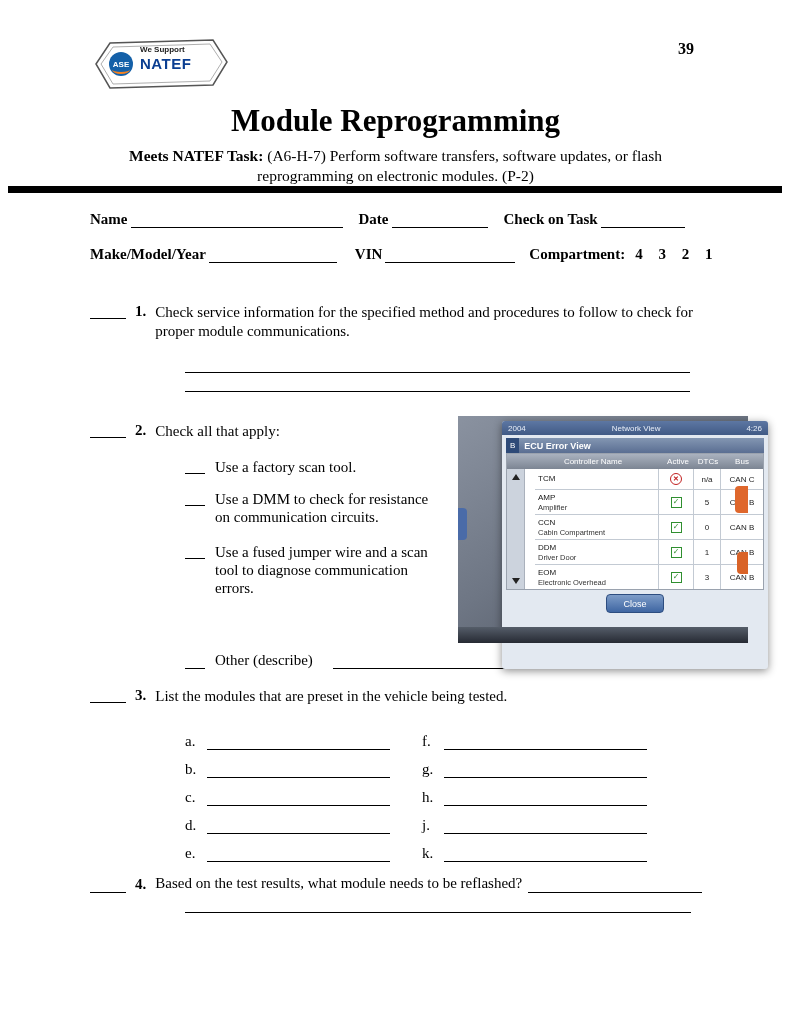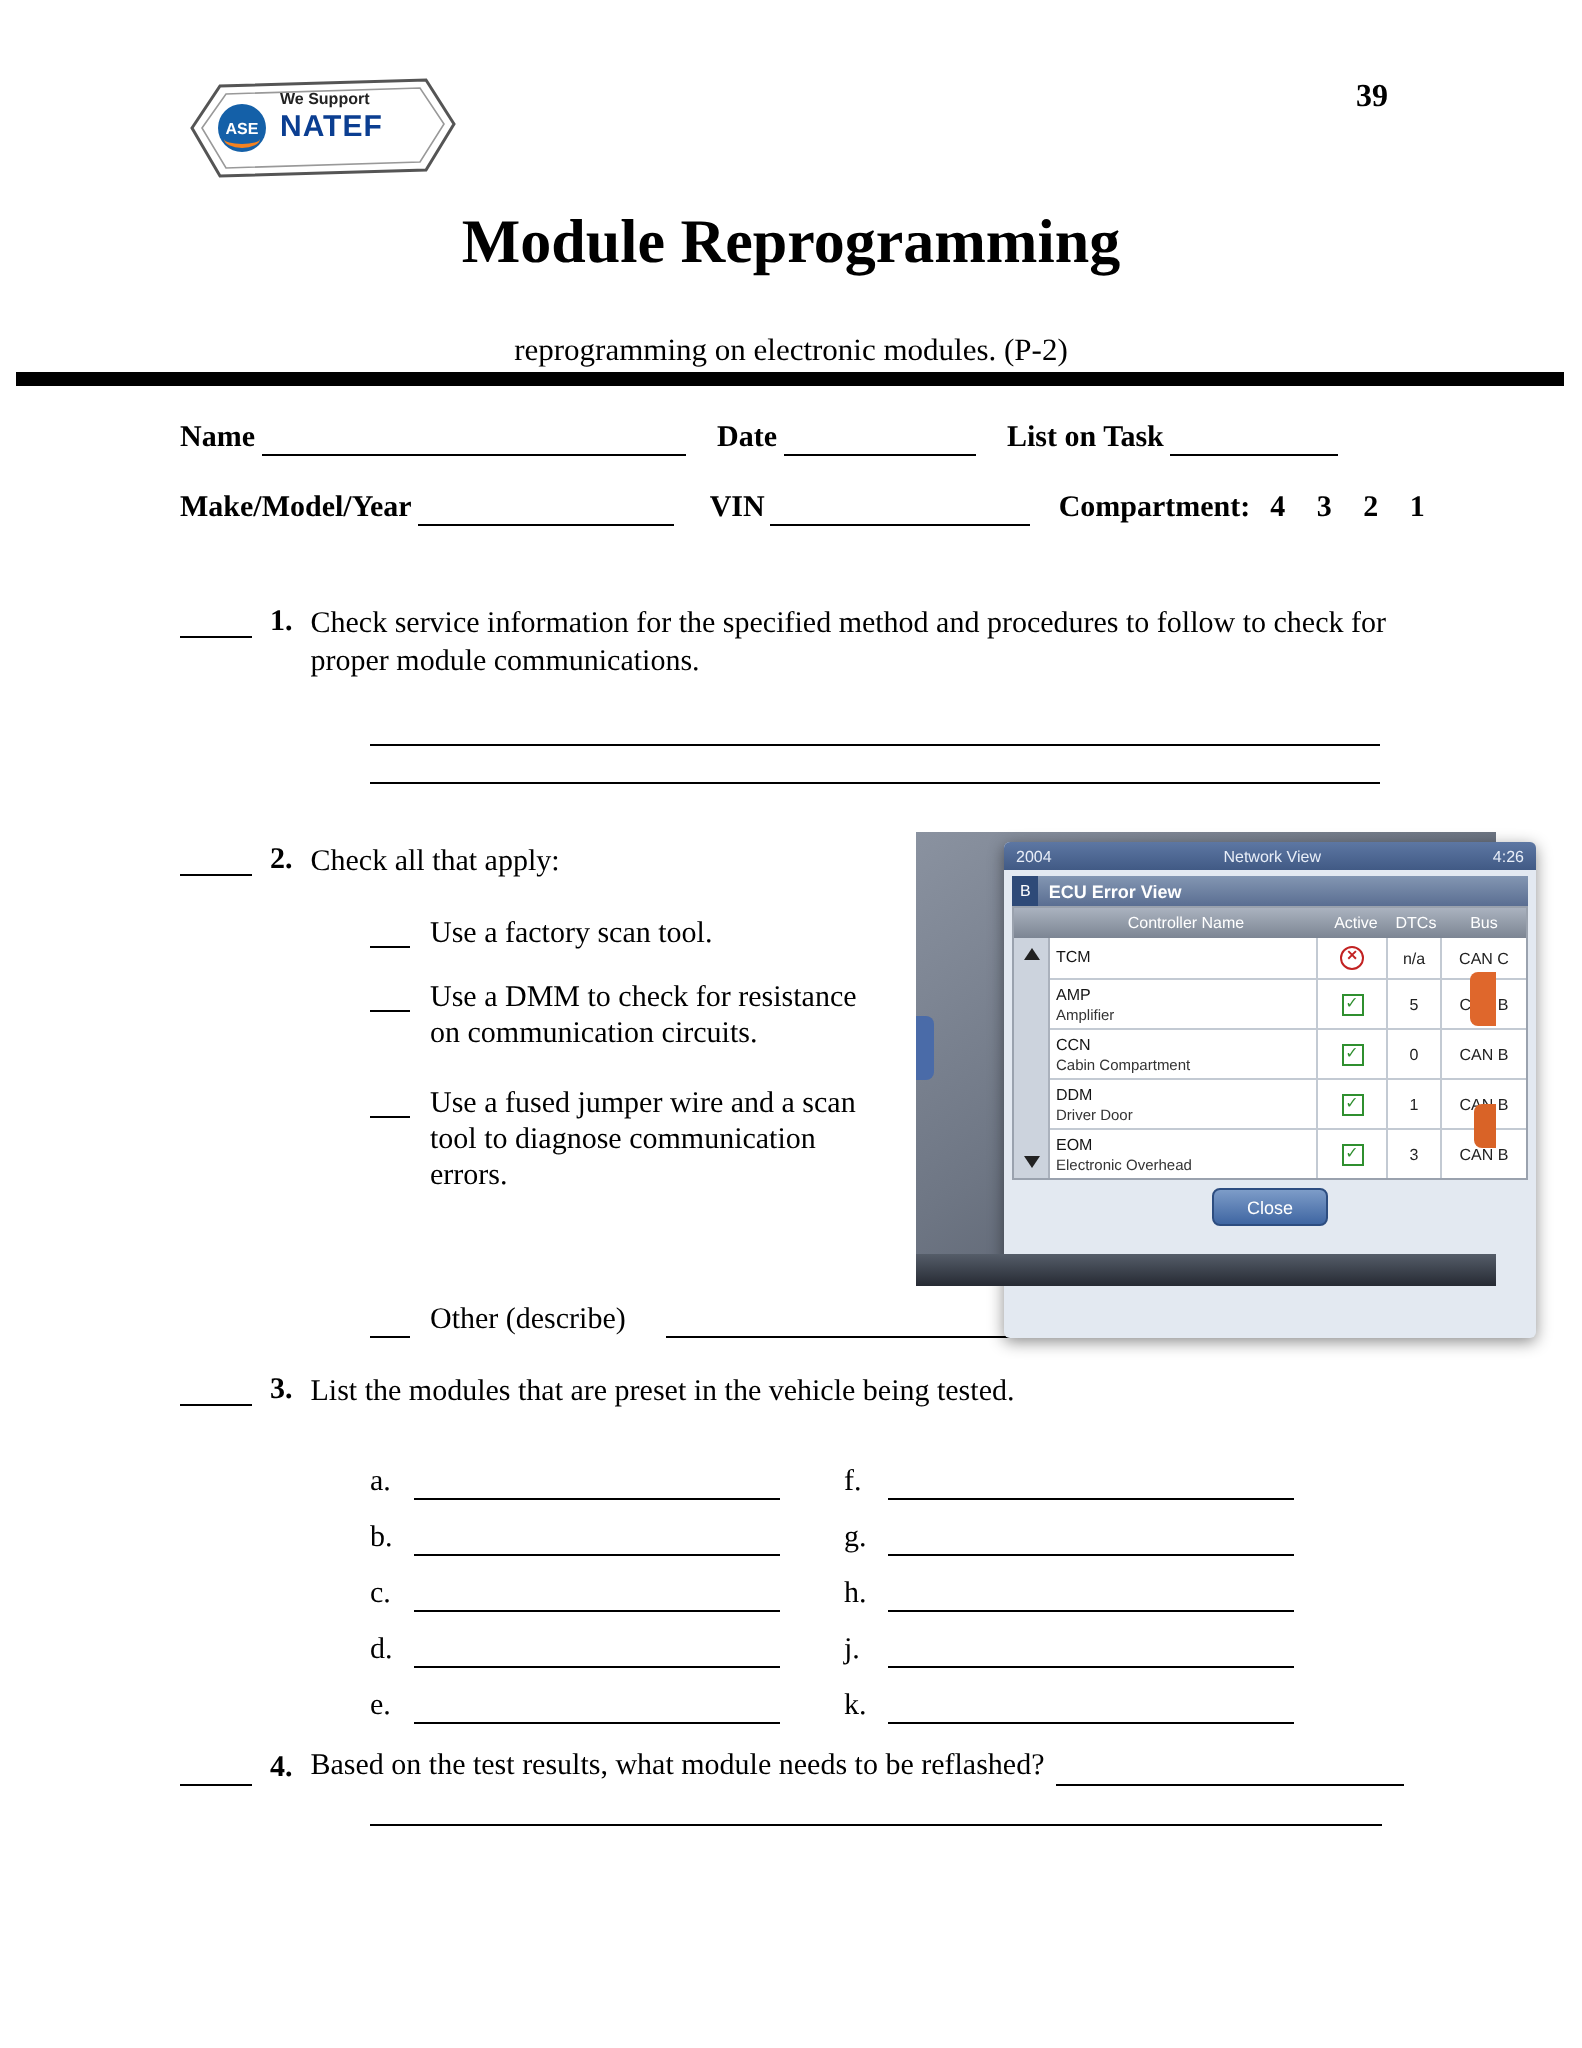--- a/index.html
+++ b/index.html
@@ -83,21 +83,21 @@
              background:linear-gradient(#8396b2,#5a6e92); display:flex; align-items:stretch; }
   .edgeB { background:#2e4a78; color:#fff; font-size:8px; padding:0 4px;
            display:flex; align-items:center; }
   .dtitle { color:#fff; font-size:9px; font-weight:bold; margin-left:5px; align-self:center; }
   .etable { margin:0 4px; border:1px solid #9aa2ae; }
   .ehead { display:flex; height:15px; background:linear-gradient(#aab2bf,#7c8593);
            color:#fff; font-size:8px; align-items:center; }
   .hgut { flex:0 0 18px; } .hname { flex:1; text-align:center; }
   .hactive { flex:0 0 34px; text-align:center; } .hdtcs { flex:0 0 26px; text-align:center; }
   .hbus { flex:0 0 42px; text-align:center; }
-  .ebody { position:relative; background:#fff; padding-left:18px; }
+  .ebody { position:relative; background:#fff; padding-left:28px; }
   .egutter { position:absolute; left:0; top:0; bottom:0; width:17px; background:#ccd3dd;
              border-right:1px solid #aab1bc; display:flex; flex-direction:column;
              justify-content:space-between; align-items:center; padding:5px 0; }
   .tri-up { width:0; height:0; border-left:4px solid transparent; border-right:4px solid transparent;
             border-bottom:6px solid #222; }
   .tri-down { width:0; height:0; border-left:4px solid transparent; border-right:4px solid transparent;
               border-top:6px solid #222; }
   .erow { display:flex; border-bottom:1px solid #c3cad3; }
   .erow:last-child { border-bottom:none; }
   .h20 { min-height:20px; } .h24 { min-height:24px; }
@@ -137,30 +137,34 @@
     <div class="logo-we">We Support</div>
     <div class="ase-badge">
       <span>ASE</span>
       <div class="ase-swoosh"></div>
     </div>
     <div class="logo-natef">NATEF</div>
   </div>
 
   <div class="title">Module Reprogramming</div>
 
+  <div class="task1">
+    <span class="b">Meets NATEF Task:</span>
+    <span>(A6-H-7)  Perform software transfers, software updates, or flash</span>
+  </div>
   <div class="task2">reprogramming on electronic modules.  (P-2)</div>
 
   <div class="rule"></div>
 
   <div class="frow" style="left:90px; top:211px;">
     <span class="b">Name</span>
     <span class="blank" style="width:212px"></span>
     <span class="b ml">Date</span>
     <span class="blank" style="width:96px"></span>
-    <span class="b ml">List on Task</span>
+    <span class="b ml">Check on Task</span>
     <span class="blank" style="width:84px"></span>
   </div>
 
   <div class="frow" style="left:90px; top:246px;">
     <span class="b">Make/Model/Year</span>
     <span class="blank" style="width:128px"></span>
     <span class="b" style="margin-left:18px">VIN</span>
     <span class="blank" style="width:130px"></span>
     <span class="b" style="margin-left:14px">Compartment:</span>
     <span class="scores">4 3 2 1</span>

